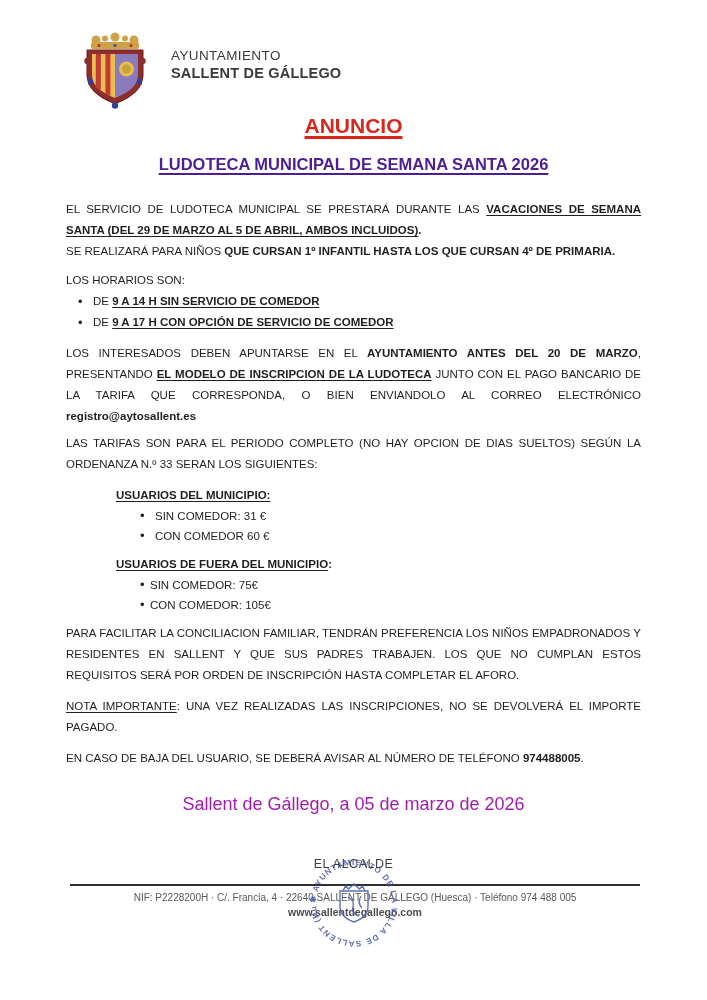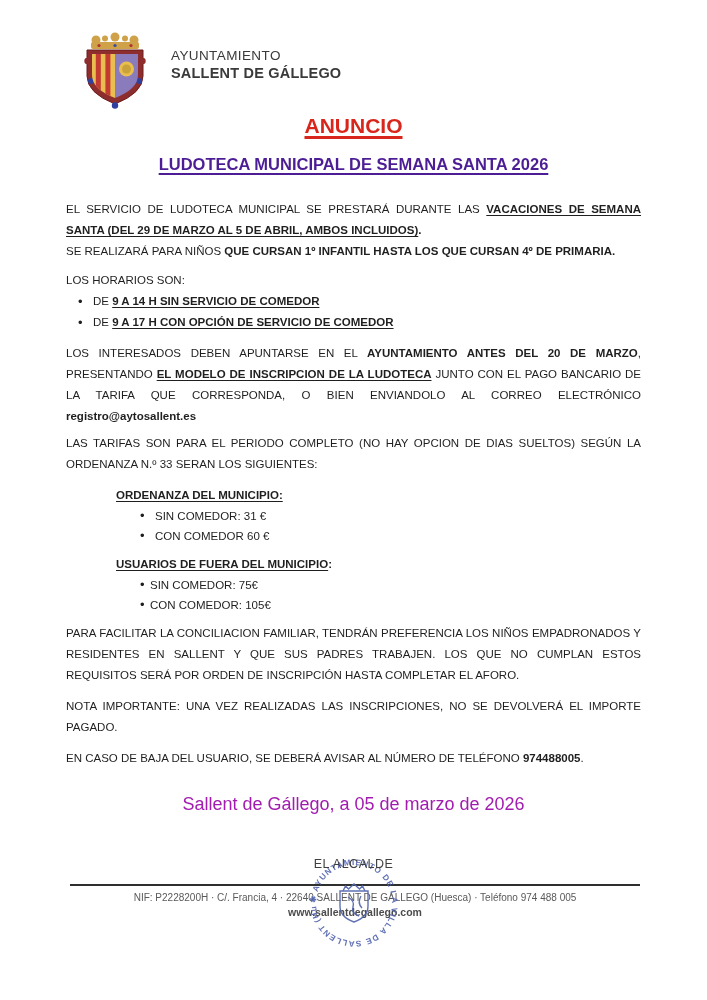--- a/index.html
+++ b/index.html
@@ -25,21 +25,21 @@
   .title-black {
     text-align:center; font-size:16.5px; font-weight:bold; color:#4c1d95;
     text-decoration:underline; text-decoration-thickness:2px; text-underline-offset:3px;
     margin:0 0 25px;
   }
 
   
   .bp { font-size:11.5px; line-height:21px; margin:0 0 10px; text-align:justify; }
   .bp.tight { margin-bottom:8px; }
   .b { font-weight:bold; }
-  .u { text-underline-offset:2px; }
+  .u { text-decoration:underline; text-underline-offset:2px; }
   .bu { font-weight:bold; text-decoration:underline; text-underline-offset:2px; }
 
   .plain-line { font-size:11.5px; line-height:21px; margin:0; }
 
   ul.bullets { margin:0 0 10px 12px; padding:0; }
   ul.bullets li { list-style:none; position:relative; padding-left:15px; font-size:11.5px; line-height:21px; }
   ul.bullets li::before { content:"\2022"; position:absolute; left:0; top:0; font-size:13px; }
 
   .tariff { margin-left:50px; margin-bottom:8px; }
   .tariff-h { font-size:11.5px; line-height:21px; }
@@ -119,21 +119,21 @@
     <ul class="bullets">
       <li><span>DE </span><span class="bu">9 A 14 H SIN SERVICIO DE COMEDOR</span></li>
       <li><span>DE </span><span class="bu">9 A 17 H CON OPCIÓN DE SERVICIO DE COMEDOR </span></li>
     </ul>
 
     <p class="bp" style="margin-bottom:6px"><span>LOS INTERESADOS DEBEN APUNTARSE EN EL </span><span class="b">AYUNTAMIENTO ANTES DEL 20 DE MARZO</span><span>, PRESENTANDO </span><span class="bu">EL MODELO DE INSCRIPCION DE LA LUDOTECA</span><span> JUNTO CON EL PAGO BANCARIO DE LA TARIFA QUE CORRESPONDA, O BIEN ENVIANDOLO AL CORREO ELECTRÓNICO </span><span class="b">registro@aytosallent.es</span></p>
 
     <p class="bp" style="margin-bottom:10px">LAS TARIFAS SON PARA EL PERIODO COMPLETO (NO HAY OPCION DE DIAS SUELTOS) SEGÚN LA ORDENANZA N.º 33 SERAN LOS SIGUIENTES:</p>
 
     <div class="tariff">
-      <div class="tariff-h bu">ORDENANZA DEL MUNICIPIO:</div>
+      <div class="tariff-h bu">USUARIOS DEL MUNICIPIO:</div>
       <ul class="bullets">
         <li>SIN COMEDOR: 31 €</li>
         <li>CON COMEDOR 60 €</li>
       </ul>
     </div>
 
     <div class="tariff tightdots">
       <div class="tariff-h"><span class="bu">USUARIOS DE FUERA DEL MUNICIPIO</span><span class="b">:</span></div>
       <ul class="bullets">
         <li>SIN COMEDOR: 75€</li>

